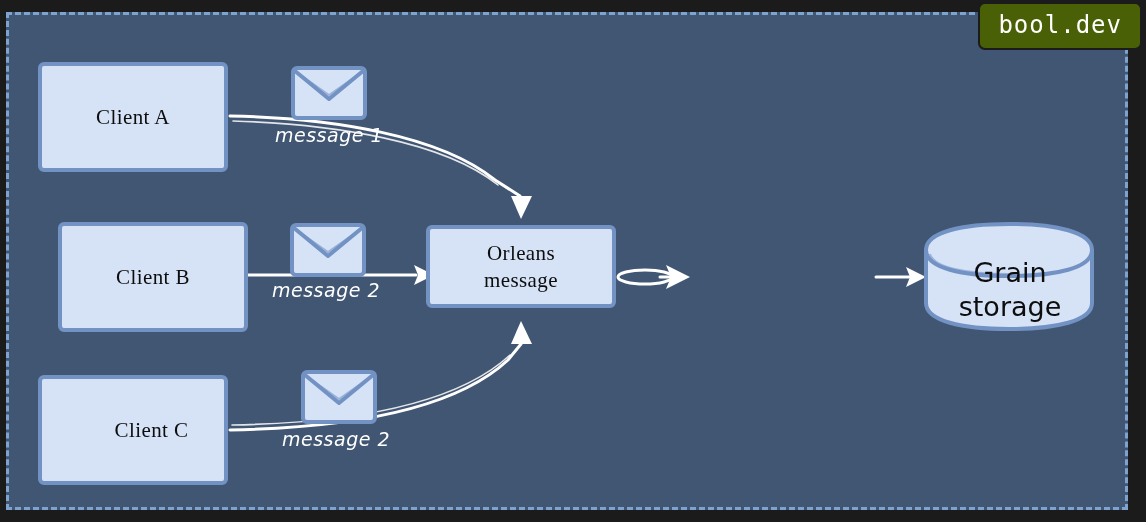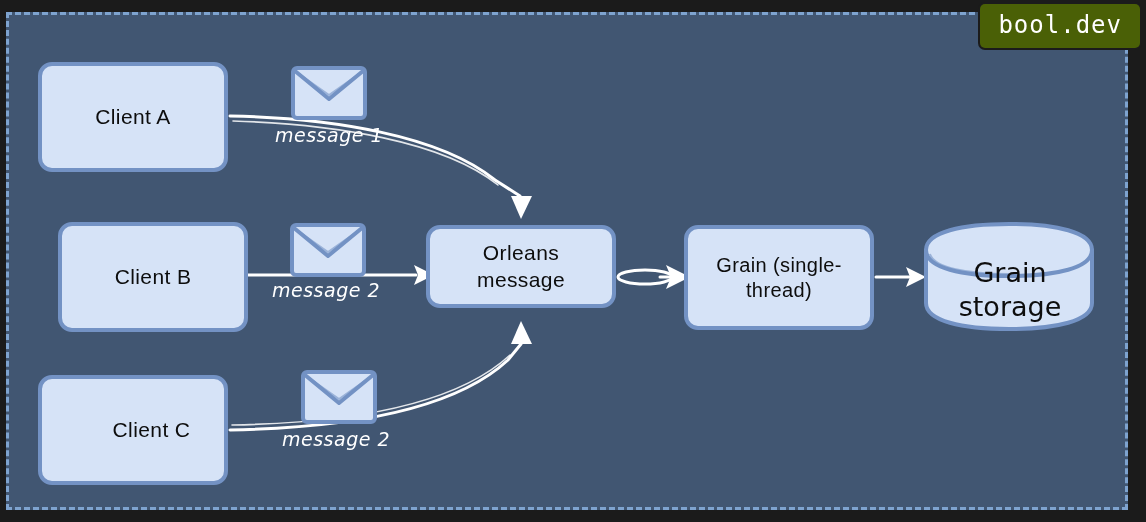--- a/index.html
+++ b/index.html
@@ -11,24 +11,24 @@
   #panel{position:absolute;left:6px;top:12px;width:1122px;height:498px;
          background:#415672;
          border:3px dashed #7ea3cf;
          box-sizing:border-box;}
 
   
   #art{position:absolute;left:0;top:0;width:1146px;height:522px;}
 
   
   .node{position:absolute;box-sizing:border-box;
-        background:#d6e3f7;border:4px solid #7392c4;border-radius:14px;
+        background:#d6e3f7;border:4px solid #7392c4;border-radius:6px;
         display:flex;align-items:center;justify-content:center;
         text-align:center;color:#0d0d0d;
-        font-family:Liberation Sans, sans-serif;
+        font-family:Liberation Serif, serif;
         font-size:21px;line-height:1.25;letter-spacing:.4px;}
   .node span{display:block;padding:0 10px;}
 
   #client-a{left:38px;top:62px;width:190px;height:110px;}
   #client-b{left:38px;top:222px;width:190px;height:110px;margin-left:20px;}
   #client-c{left:38px;top:375px;width:190px;height:110px;padding-left:37px;}
   #orleans {left:426px;top:225px;width:190px;height:83px;}
   #grain   {left:684px;top:225px;width:190px;height:105px;font-size:20px;}
 
   
@@ -129,26 +129,20 @@
     <span>Client C</span>
   </div>
 
   <div class="node" id="orleans">
     <div>
       <span>Orleans</span>
       <span>message</span>
     </div>
   </div>
 
-  <div class="node" id="grain">
-    <div>
-      <span>Grain (single-</span>
-      <span>thread)</span>
-    </div>
-  </div>
 
   <div id="storage-label">
     <div>
       <span>Grain</span>
       <span>storage</span>
     </div>
   </div>
 
   <div class="edge-label" id="lbl-m1">message 1</div>
   <div class="edge-label" id="lbl-m2b">message 2</div>

